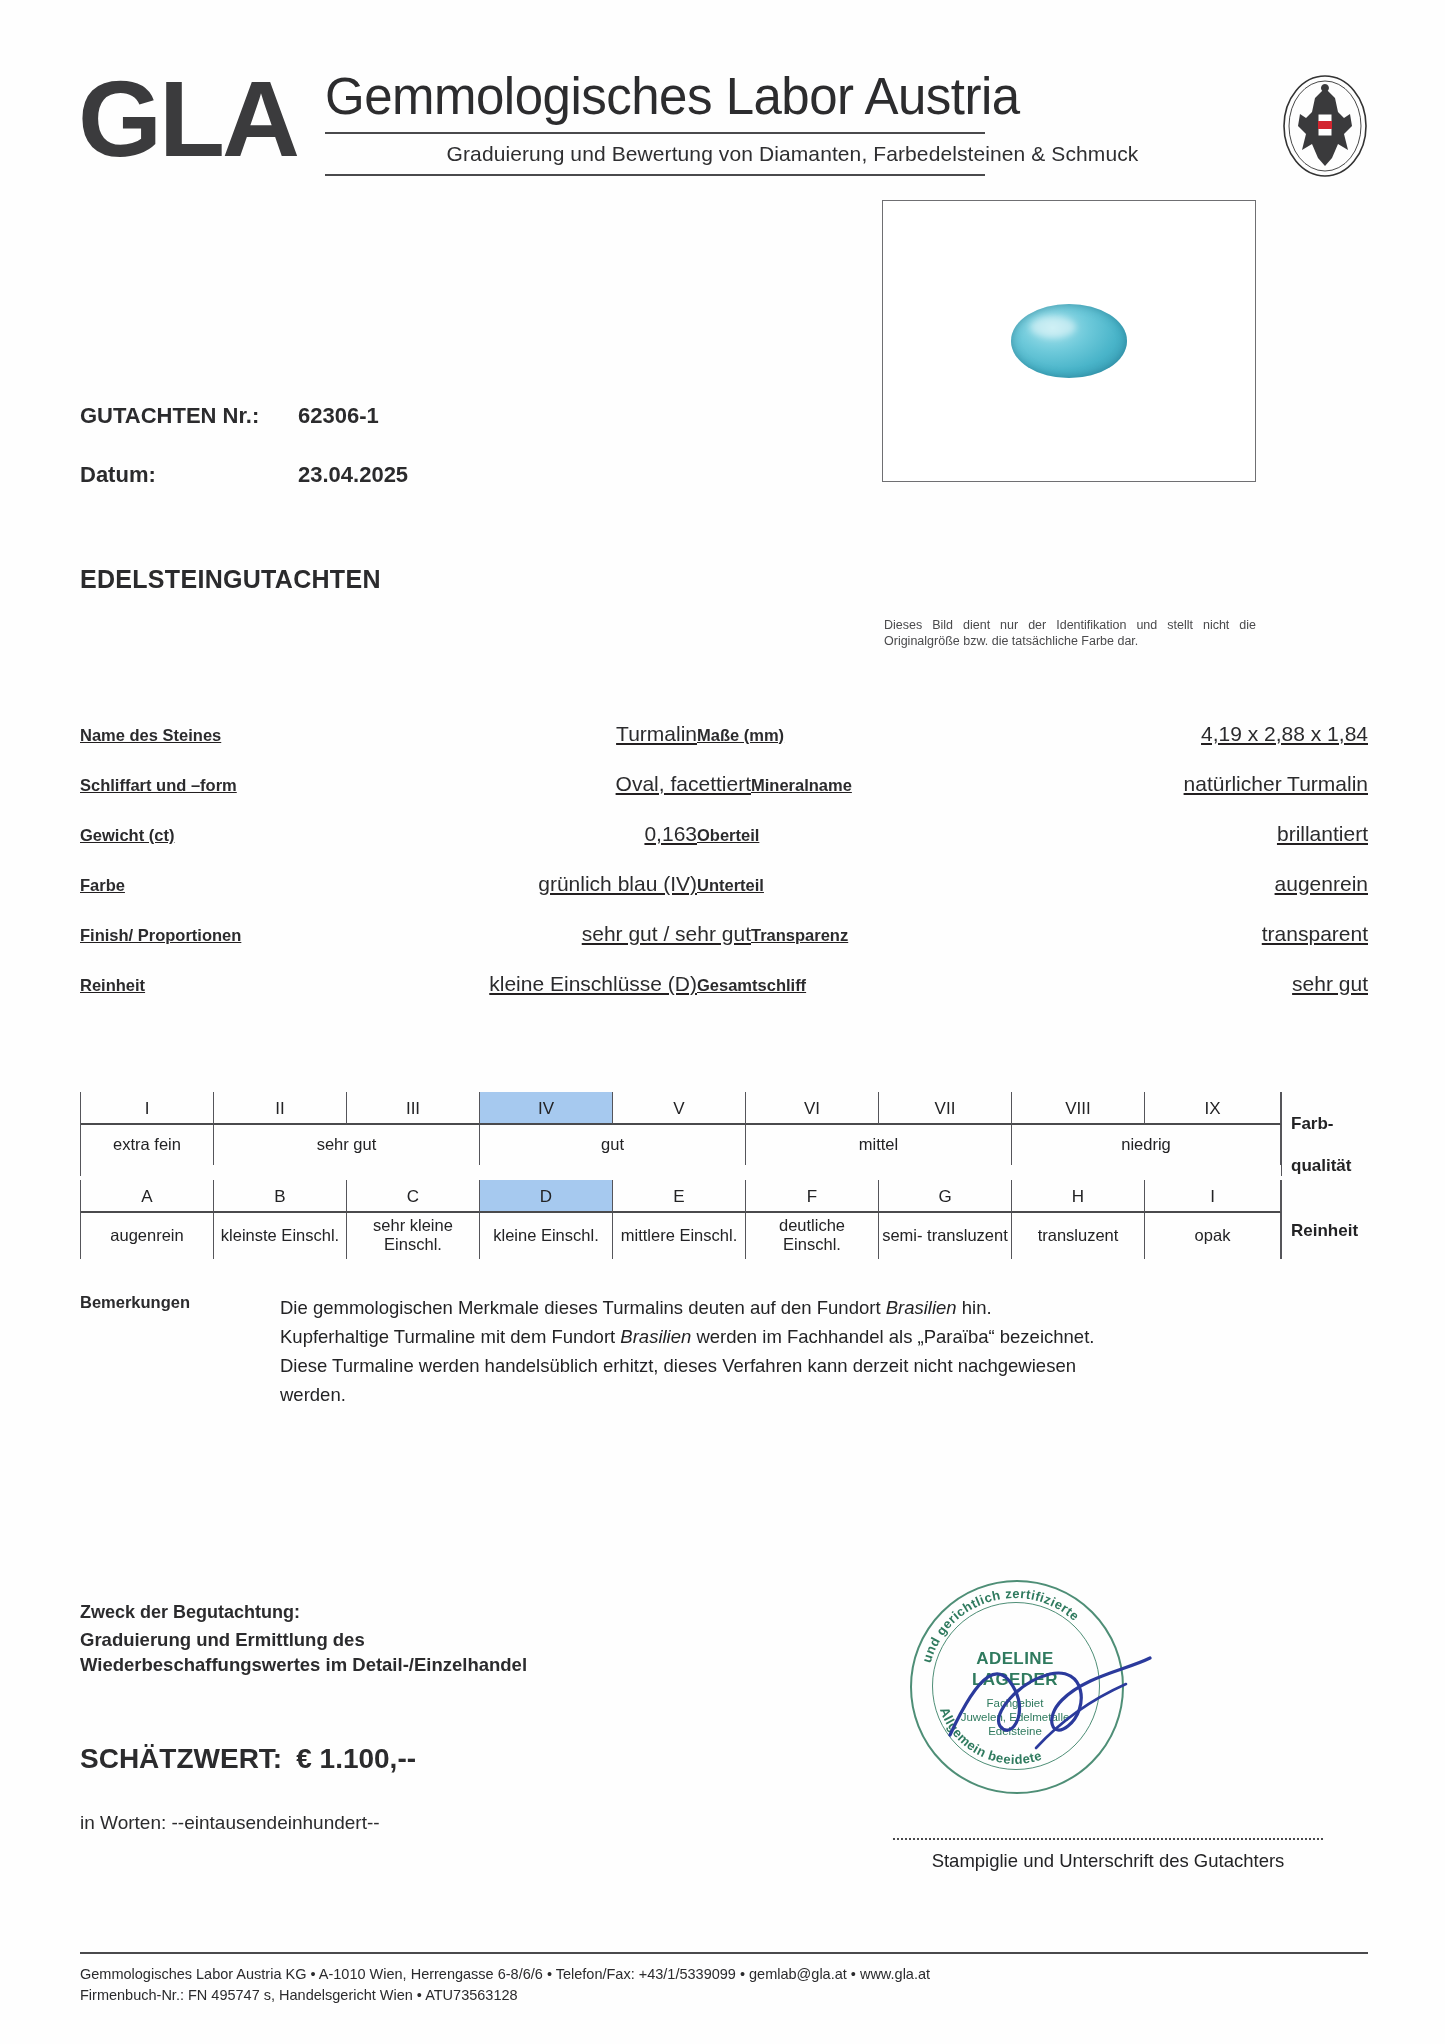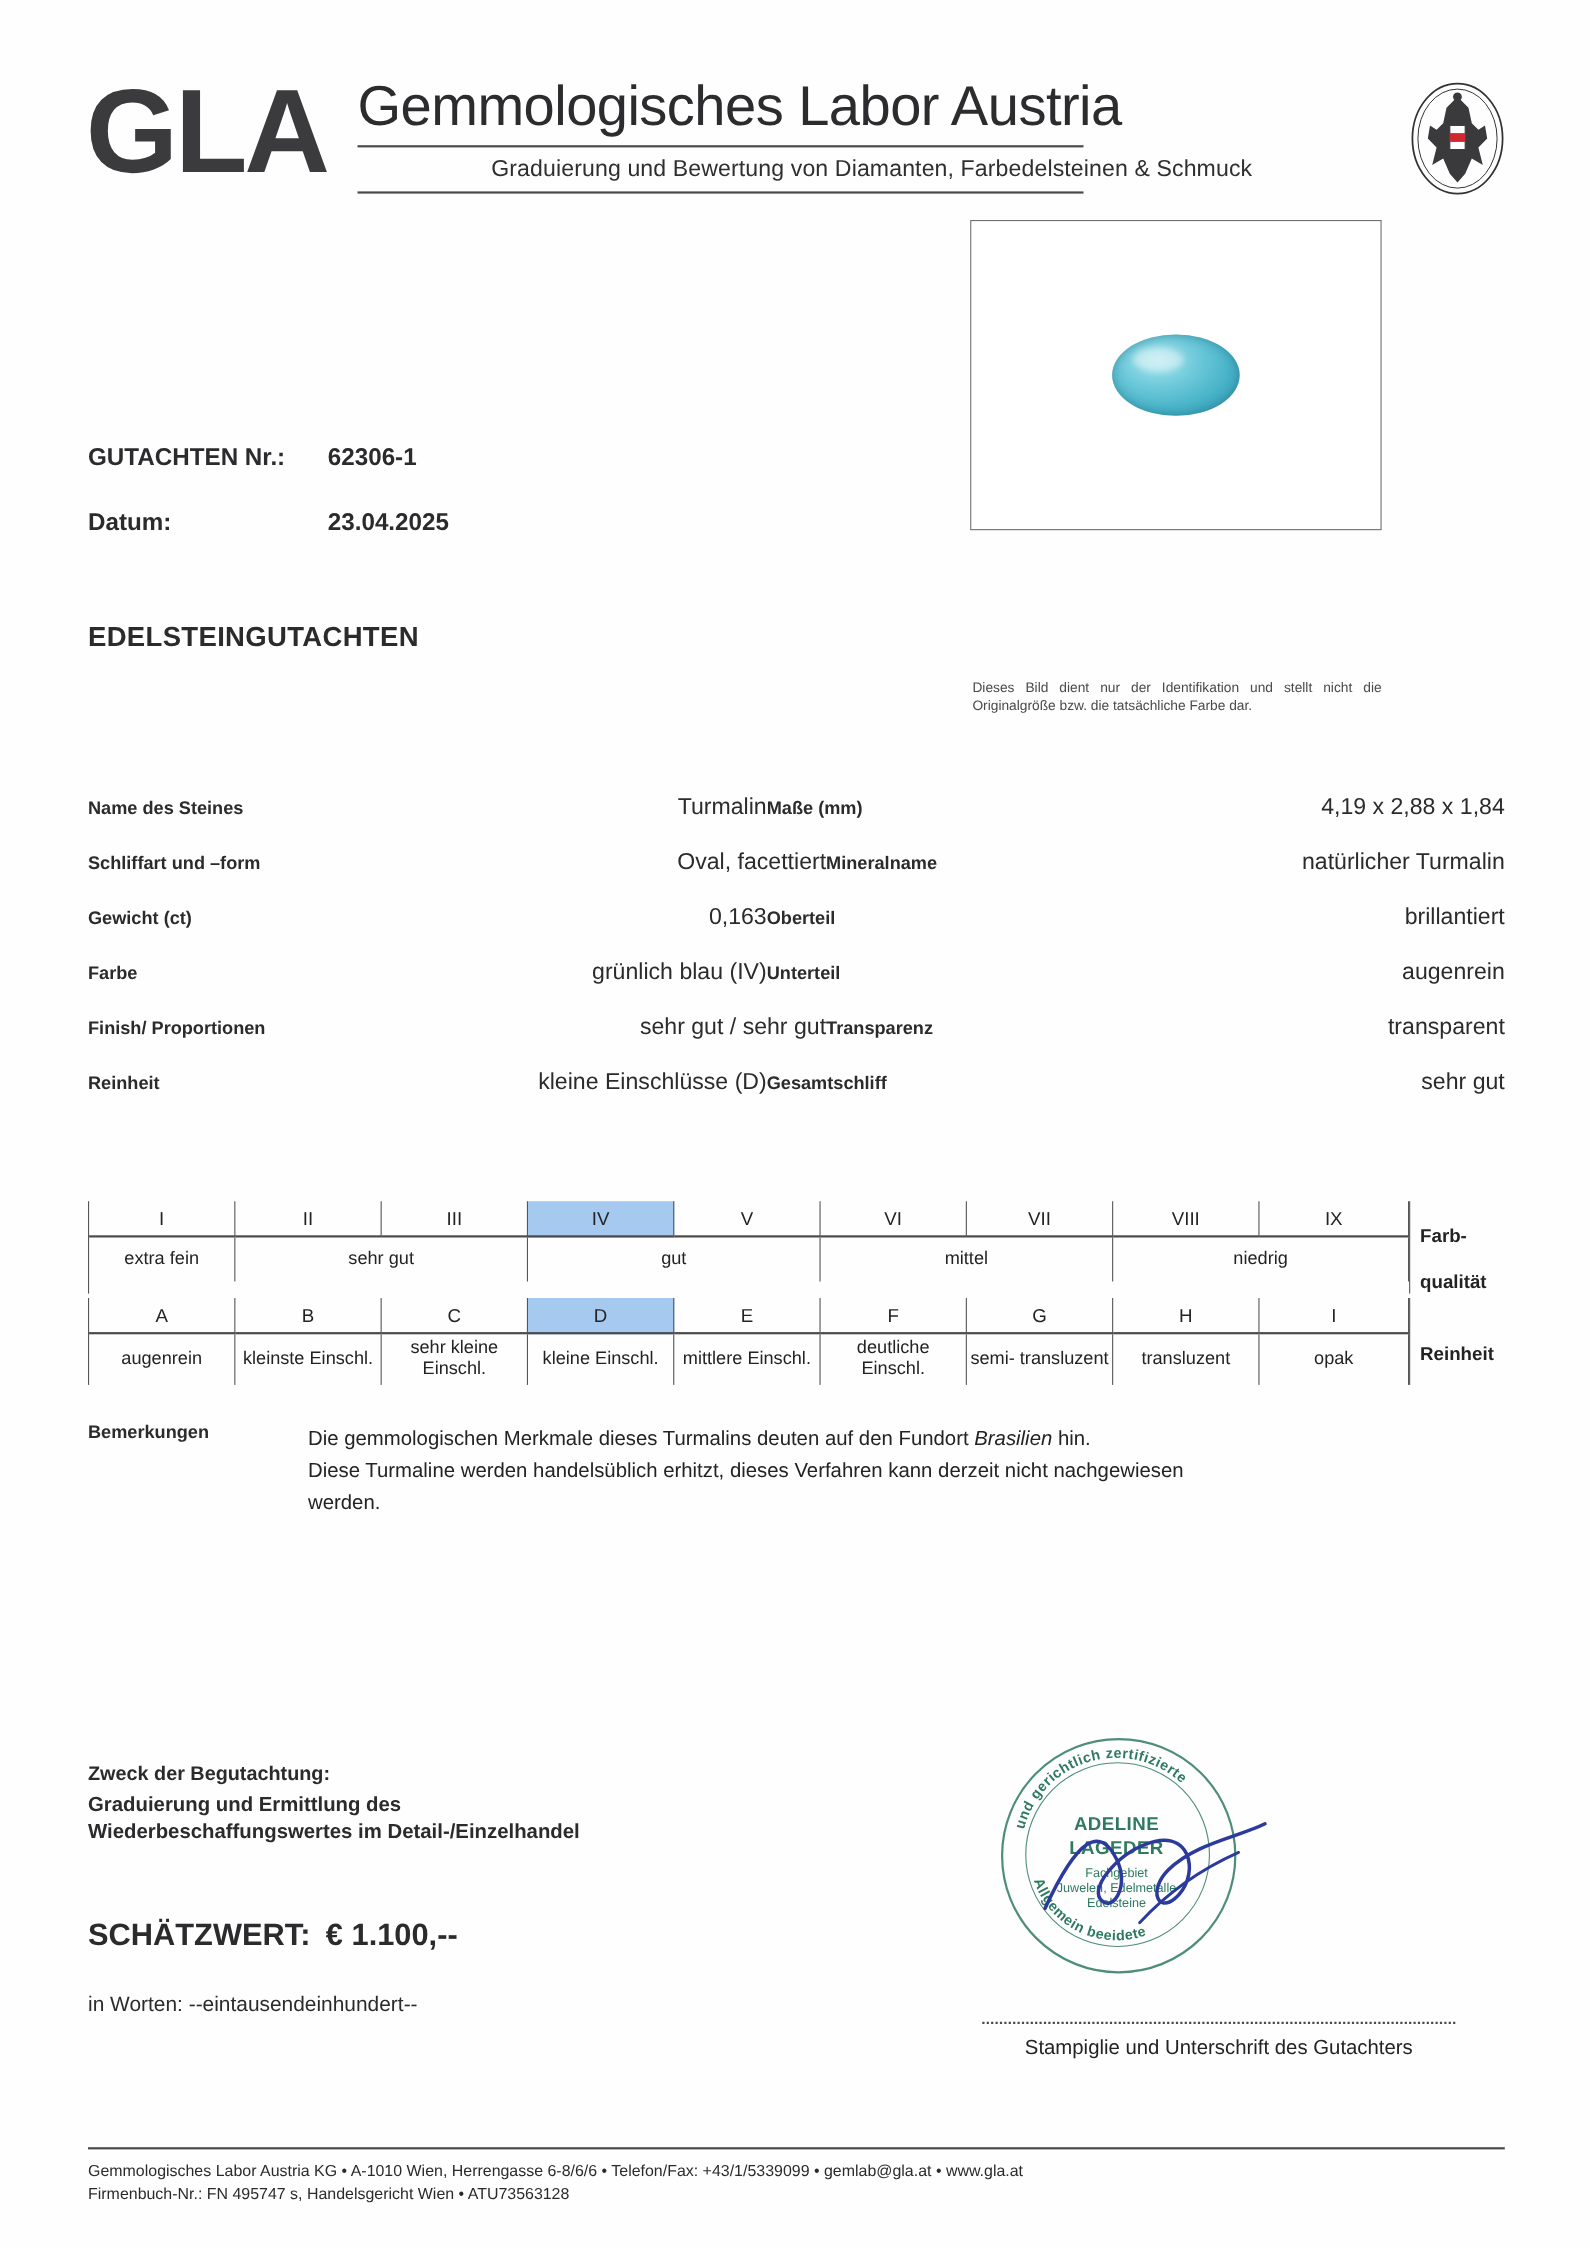--- a/index.html
+++ b/index.html
@@ -152,20 +152,21 @@
     position: absolute;
     left: 80px;
     top: 722px;
     width: 1288px;
     font-size: 19.5px;
   }
   .prow {
     display: flex;
     align-items: flex-start;
     margin-bottom: 26px;
+    text-decoration: underline;
   }
   .pcell { display: flex; align-items: baseline; }
   .pcell.left { width: 617px; }
   .pcell.right { width: 671px; }
   .plabel {
     font-weight: bold;
     font-size: 16.5px;
     color: #2b2b2d;
     flex: 0 0 auto;
   }
@@ -568,20 +569,21 @@
           <span>Reinheit</span>
         </div>
       </div>
     </div>
   </div>
 
   <div class="remarks">
     <div class="remarks-label">Bemerkungen</div>
     <div class="remarks-body">
       <div><span>Die gemmologischen Merkmale dieses Turmalins deuten auf den Fundort </span><i>Brasilien</i><span> hin.</span></div>
+      <div><span>Kupferhaltige Turmaline mit dem Fundort </span><i>Brasilien</i><span> werden im Fachhandel als „Paraïba“ bezeichnet.</span></div>
       <div>Diese Turmaline werden handelsüblich erhitzt, dieses Verfahren kann derzeit nicht nachgewiesen</div>
       <div>werden.</div>
     </div>
   </div>
 
   <div class="purpose">
     <div class="purpose-title">Zweck der Begutachtung:</div>
     <div class="purpose-line">Graduierung und Ermittlung des</div>
     <div class="purpose-line">Wiederbeschaffungswertes im Detail-/Einzelhandel</div>
   </div>

